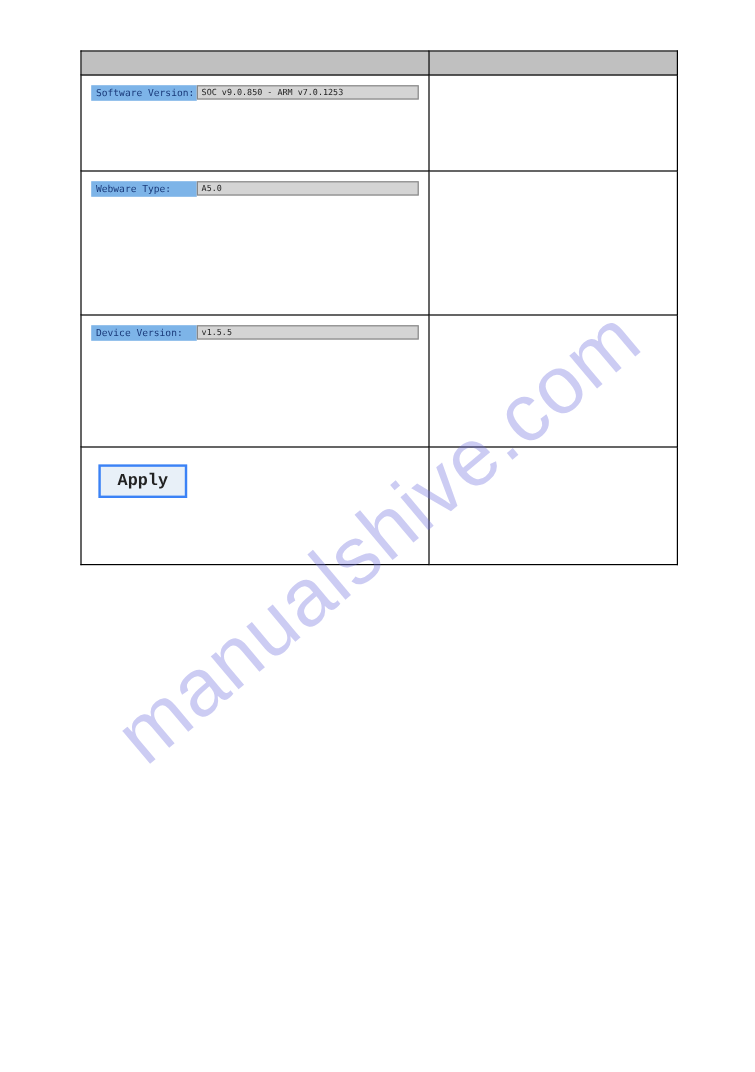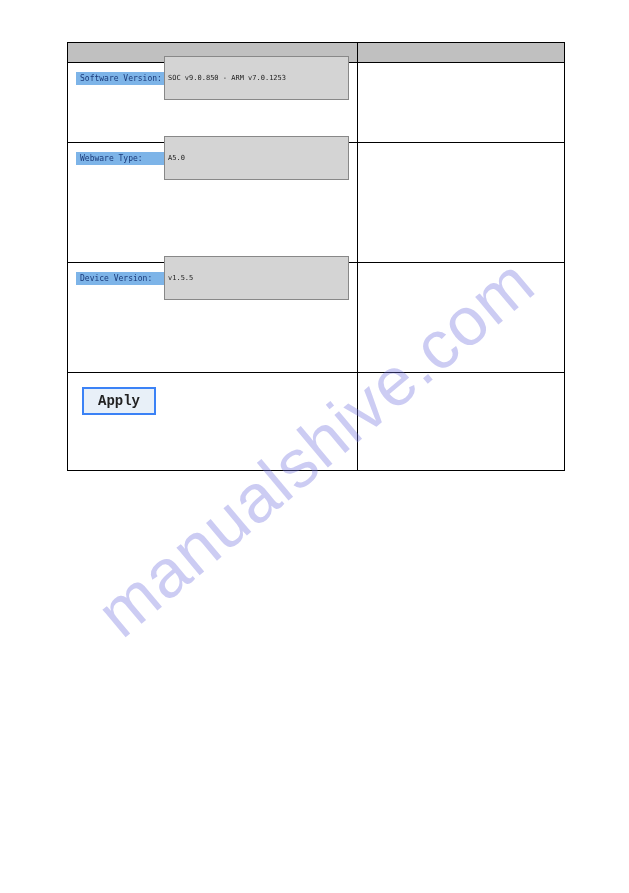--- a/index.html
+++ b/index.html
@@ -54,42 +54,42 @@
     .row-content {
       padding: 6px 8px;
     }
     .row-1 { height: 80px; }
     .row-2 { height: 120px; }
     .row-3 { height: 110px; }
     .row-4 { height: 98px; }
     .row-5 { height: 118px; }
     .field-row {
       display: flex;
-      align-items: center;
+      align-items: flex-start;
       height: 14px;
       margin-top: 2px;
     }
     .field-label {
       background: #7db4e8;
       color: #1a3a7a;
       font-size: 8px;
       font-family: monospace;
       padding: 2px 4px;
       width: 88px;
       display: flex;
       align-items: center;
       white-space: nowrap;
     }
     .field-value {
       background: #d4d4d4;
       border: 1px solid #888;
       color: #222;
       font-size: 7px;
       font-family: monospace;
-      padding: 17px 3px;
+      padding: 1px 3px;
       flex: 1;
       display: flex;
       align-items: center;
       white-space: nowrap;
       overflow: hidden;
     }
     .btn {
       display: inline-block;
       background: #e8f0f8;
       border: 2px solid #3b82f6;

